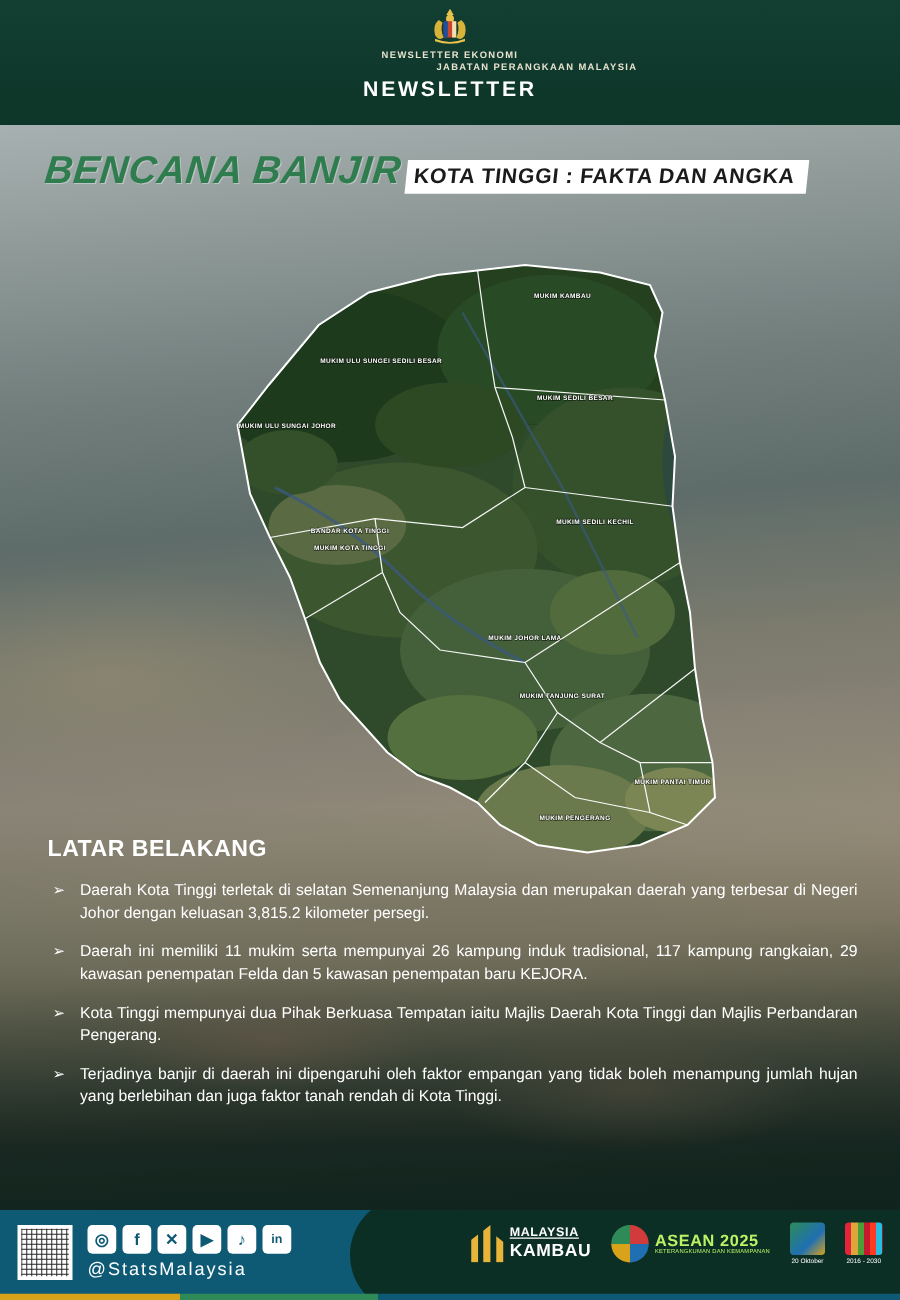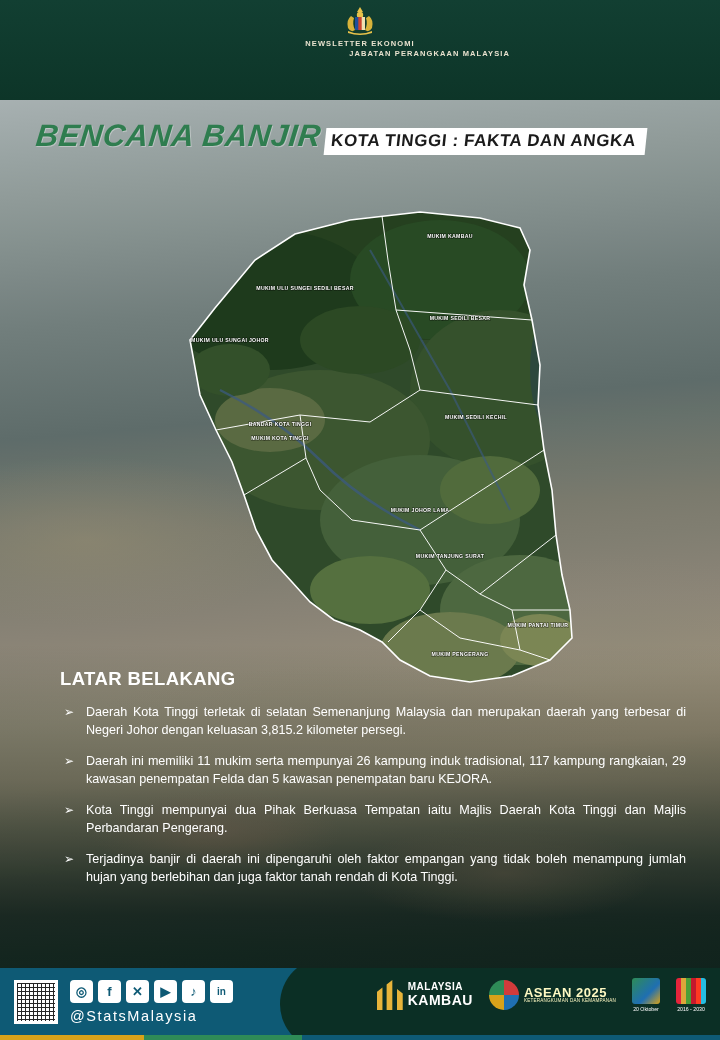--- a/index.html
+++ b/index.html
@@ -100,21 +100,21 @@
   .map-label {
     fill: #ffffff; font-size: 5.2px; font-weight: bold;
     font-family: "Liberation Sans", sans-serif;
     paint-order: stroke; stroke: rgba(0,0,0,0.55); stroke-width: 1.1px;
     letter-spacing: 0.3px;
   }
 
   
   .content {
     position: absolute; left: 0; right: 0; top: 660px; bottom: 72px;
-    padding: 8px 34px 0 60px;
+    padding: 8px 34px 0 38px;
     color: #ffffff;
   }
   .section-title {
     font-size: 18.5px; font-weight: bold; letter-spacing: 0.4px;
     margin-bottom: 14px;
   }
   .bullets { list-style: none; }
   .bullet {
     display: flex; align-items: flex-start;
     margin-bottom: 14px;
@@ -201,23 +201,23 @@
     display: flex; align-items: center; gap: 16px;
   }
   .logo-madani { display: flex; align-items: center; gap: 5px; color: #fff; }
   .madani-mark {
     width: 26px; height: 30px;
     background:
       linear-gradient(180deg, #e8b43a 0%, #e8b43a 100%);
     clip-path: polygon(0 100%, 0 40%, 22% 25%, 22% 100%, 38% 100%, 38% 15%, 60% 0, 60% 100%, 78% 100%, 78% 30%, 100% 45%, 100% 100%);
   }
   .madani-text { line-height: 1.05; }
-  .madani-t1 { font-size: 10px; font-weight: bold; letter-spacing: 0.5px; }
+  .madani-t1 { font-size: 10px; font-weight: bold; letter-spacing: 0.5px; text-decoration: underline; }
   .madani-t2 { font-size: 14px; font-weight: bold; letter-spacing: 0.5px; }
-  .logo-asean { display: flex; align-items: center; gap: 5px; color: #fef9c3; }
+  .logo-asean { display: flex; align-items: center; gap: 5px; color: #bef264; }
   .asean-mark {
     width: 30px; height: 30px; border-radius: 50%;
     background: conic-gradient(#d23b3b 0 25%, #1f6fb2 0 50%, #d8a21a 0 75%, #2e8b57 0 100%);
   }
   .asean-text { line-height: 1.05; }
   .asean-t1 { font-size: 13px; font-weight: bold; letter-spacing: 0.5px; }
   .asean-t2 { font-size: 4.6px; letter-spacing: 0.2px; }
   .logo-mini { text-align: center; color: #fff; }
   .mini-mark {
     width: 28px; height: 26px; margin: 0 auto;
@@ -249,20 +249,21 @@
           <path d="M8 10 Q3 14 5 22 Q8 27 12 24 Q9 18 11 12 Z" fill="#d8b33a"></path>
           <path d="M26 10 Q31 14 29 22 Q26 27 22 24 Q25 18 23 12 Z" fill="#d8b33a"></path>
           <rect x="12" y="11" width="10" height="13" rx="1.5" fill="#c9452f"></rect>
           <rect x="12" y="11" width="3.3" height="13" fill="#1f4f9c"></rect>
           <rect x="18.7" y="11" width="3.3" height="13" fill="#f0e2b0"></rect>
           <path d="M5 25 Q17 30 29 25 L29 27 Q17 31 5 27 Z" fill="#e8c24a"></path>
         </svg>
       </div>
       <div class="hdr-line1">NEWSLETTER EKONOMI</div>
       <div class="hdr-line2">JABATAN PERANGKAAN MALAYSIA</div>
+      <div class="hdr-news">NEWSLETTER</div>
     </div>
   </div>
 
   <div class="title-block">
     <div class="title-main">BENCANA BANJIR</div>
     <div class="title-sub-wrap">
       <span class="title-sub">KOTA TINGGI : FAKTA DAN ANGKA</span>
     </div>
   </div>
 

